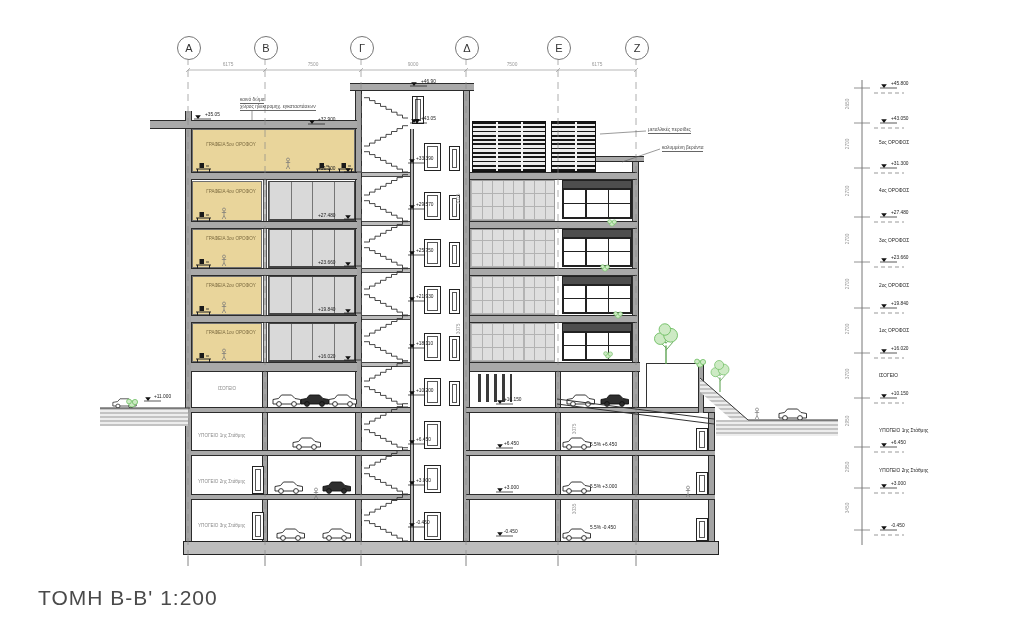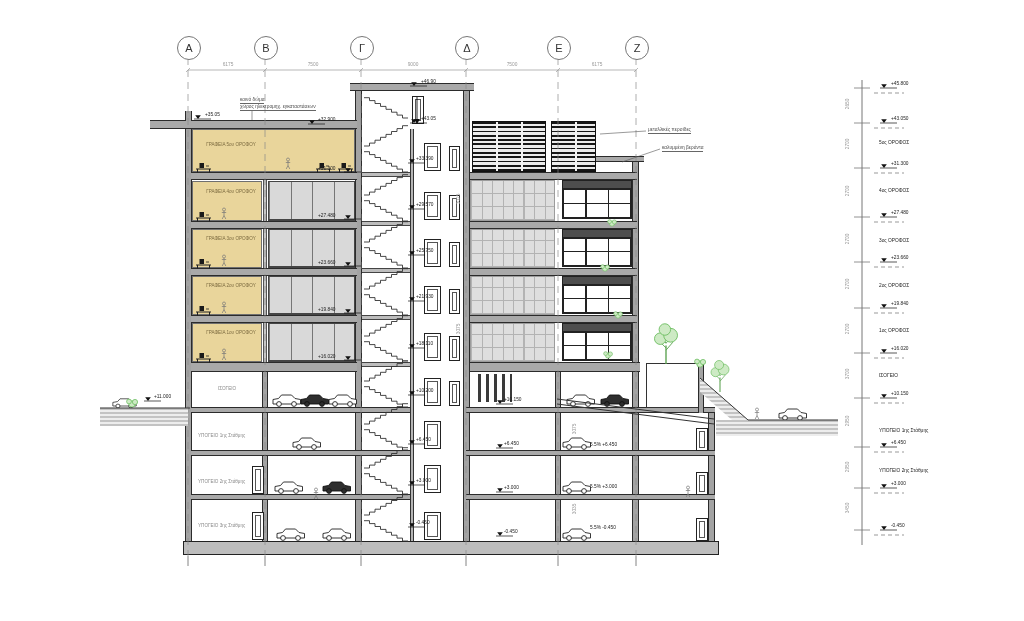--- a/index.html
+++ b/index.html
@@ -472,13 +472,14 @@
   <div class="lbl gray rot" style="left:830px;top:141px;width:36px;">2700</div>
   <div class="lbl gray rot" style="left:830px;top:188px;width:36px;">2700</div>
   <div class="lbl gray rot" style="left:830px;top:236px;width:36px;">2700</div>
   <div class="lbl gray rot" style="left:830px;top:281px;width:36px;">2700</div>
   <div class="lbl gray rot" style="left:830px;top:326px;width:36px;">2700</div>
   <div class="lbl gray rot" style="left:830px;top:371px;width:36px;">3700</div>
   <div class="lbl gray rot" style="left:830px;top:418px;width:36px;">2950</div>
   <div class="lbl gray rot" style="left:830px;top:464px;width:36px;">2950</div>
   <div class="lbl gray rot" style="left:830px;top:505px;width:36px;">3450</div>
 
+  <div id="title">ΤΟΜΗ Β-Β' 1:200</div>
 </div>
 
 </body></html>

